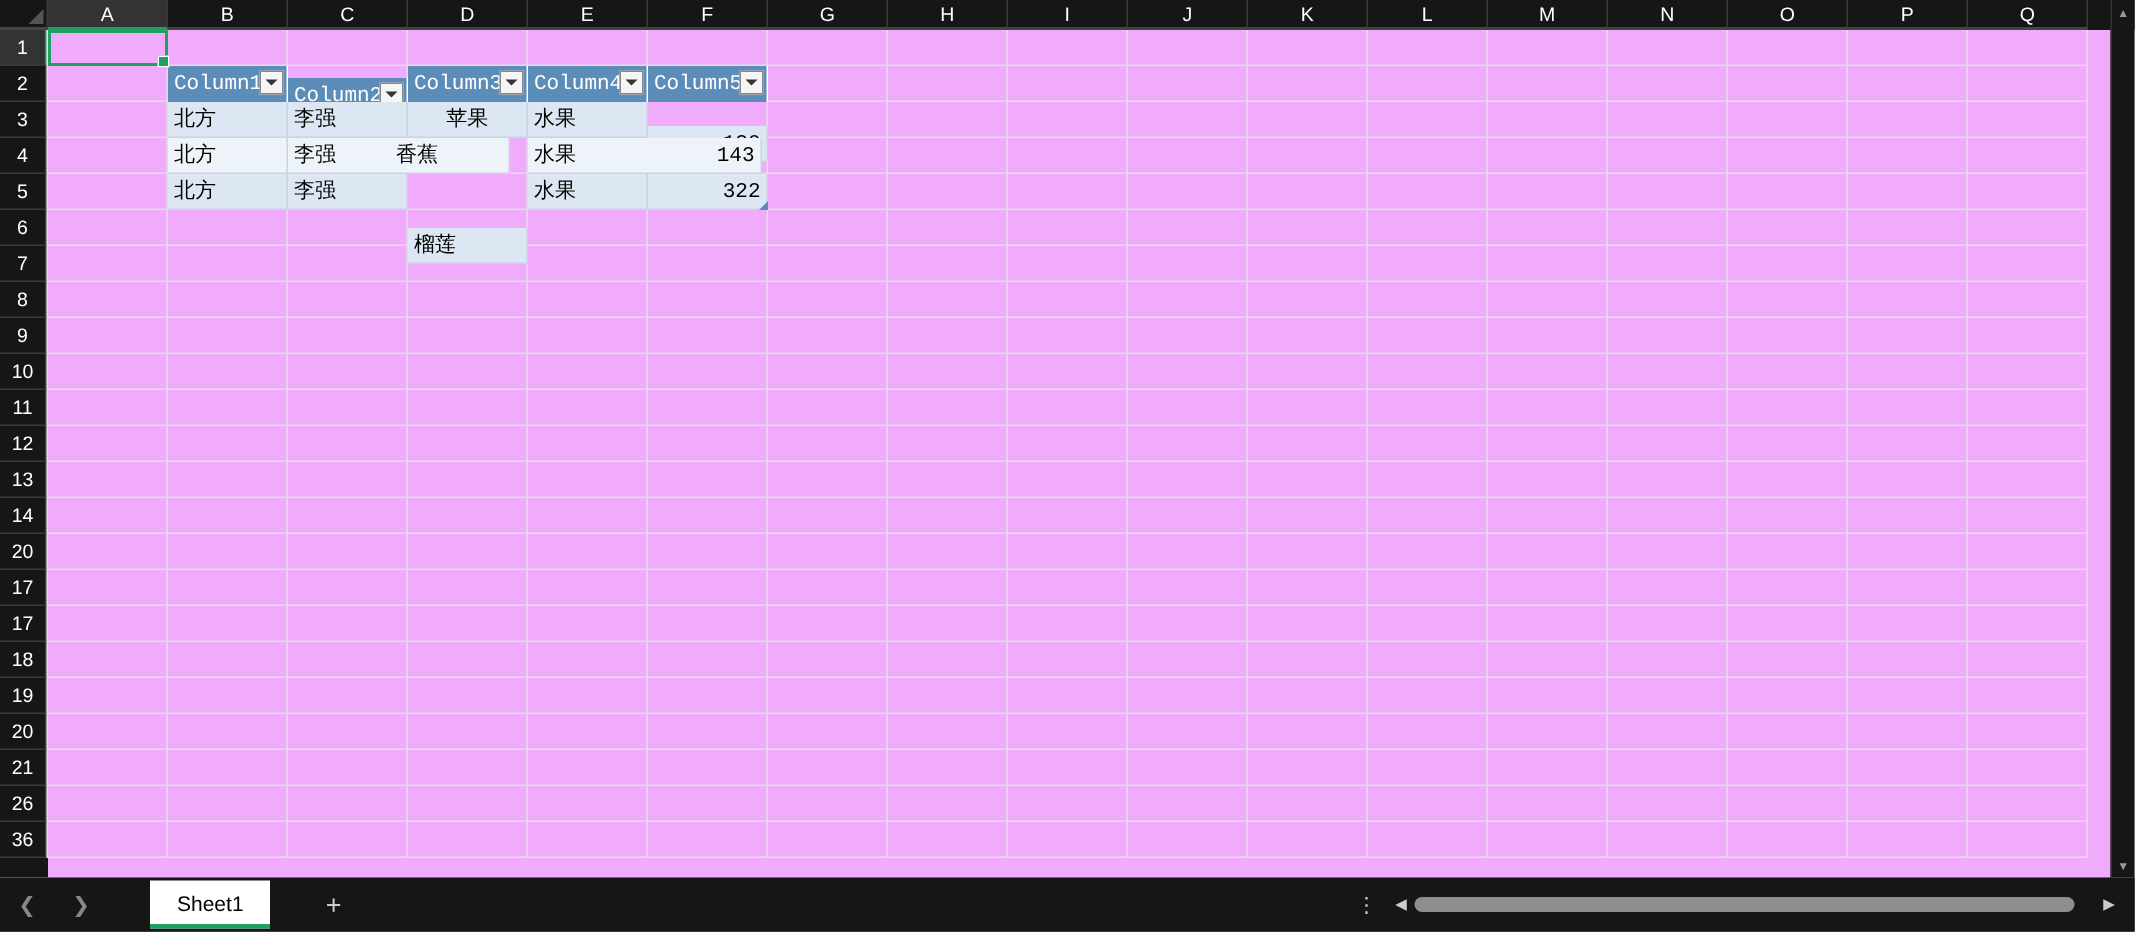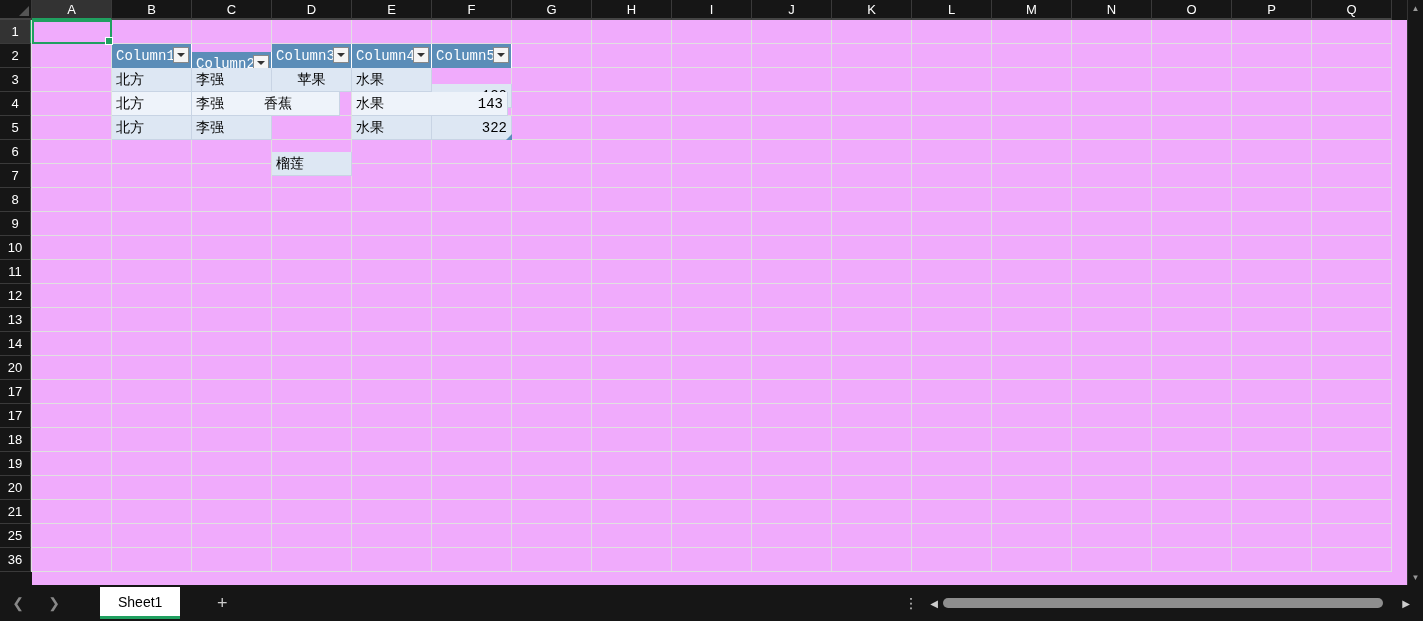--- a/index.html
+++ b/index.html
@@ -280,21 +280,21 @@
         <div class="row-head">12</div>
         <div class="row-head">13</div>
         <div class="row-head">14</div>
         <div class="row-head">20</div>
         <div class="row-head">17</div>
         <div class="row-head">17</div>
         <div class="row-head">18</div>
         <div class="row-head">19</div>
         <div class="row-head">20</div>
         <div class="row-head">21</div>
-        <div class="row-head">25</div>
+        <div class="row-head">26</div>
         <div class="row-head">36</div>
       </div>
     <div class="cells" id="cells">
       <div class="active-cell"></div>
     <div class="gridlines-h" style="left: 0px; top: 23px; height: 1px; width: 1360px;"></div>
         <div class="gridlines-h" style="left: 0px; top: 47px; height: 1px; width: 1360px;"></div>
         <div class="gridlines-h" style="left: 0px; top: 71px; height: 1px; width: 1360px;"></div>
         <div class="gridlines-h" style="left: 0px; top: 95px; height: 1px; width: 1360px;"></div>
         <div class="gridlines-h" style="left: 0px; top: 119px; height: 1px; width: 1360px;"></div>
         <div class="gridlines-h" style="left: 0px; top: 143px; height: 1px; width: 1360px;"></div>

